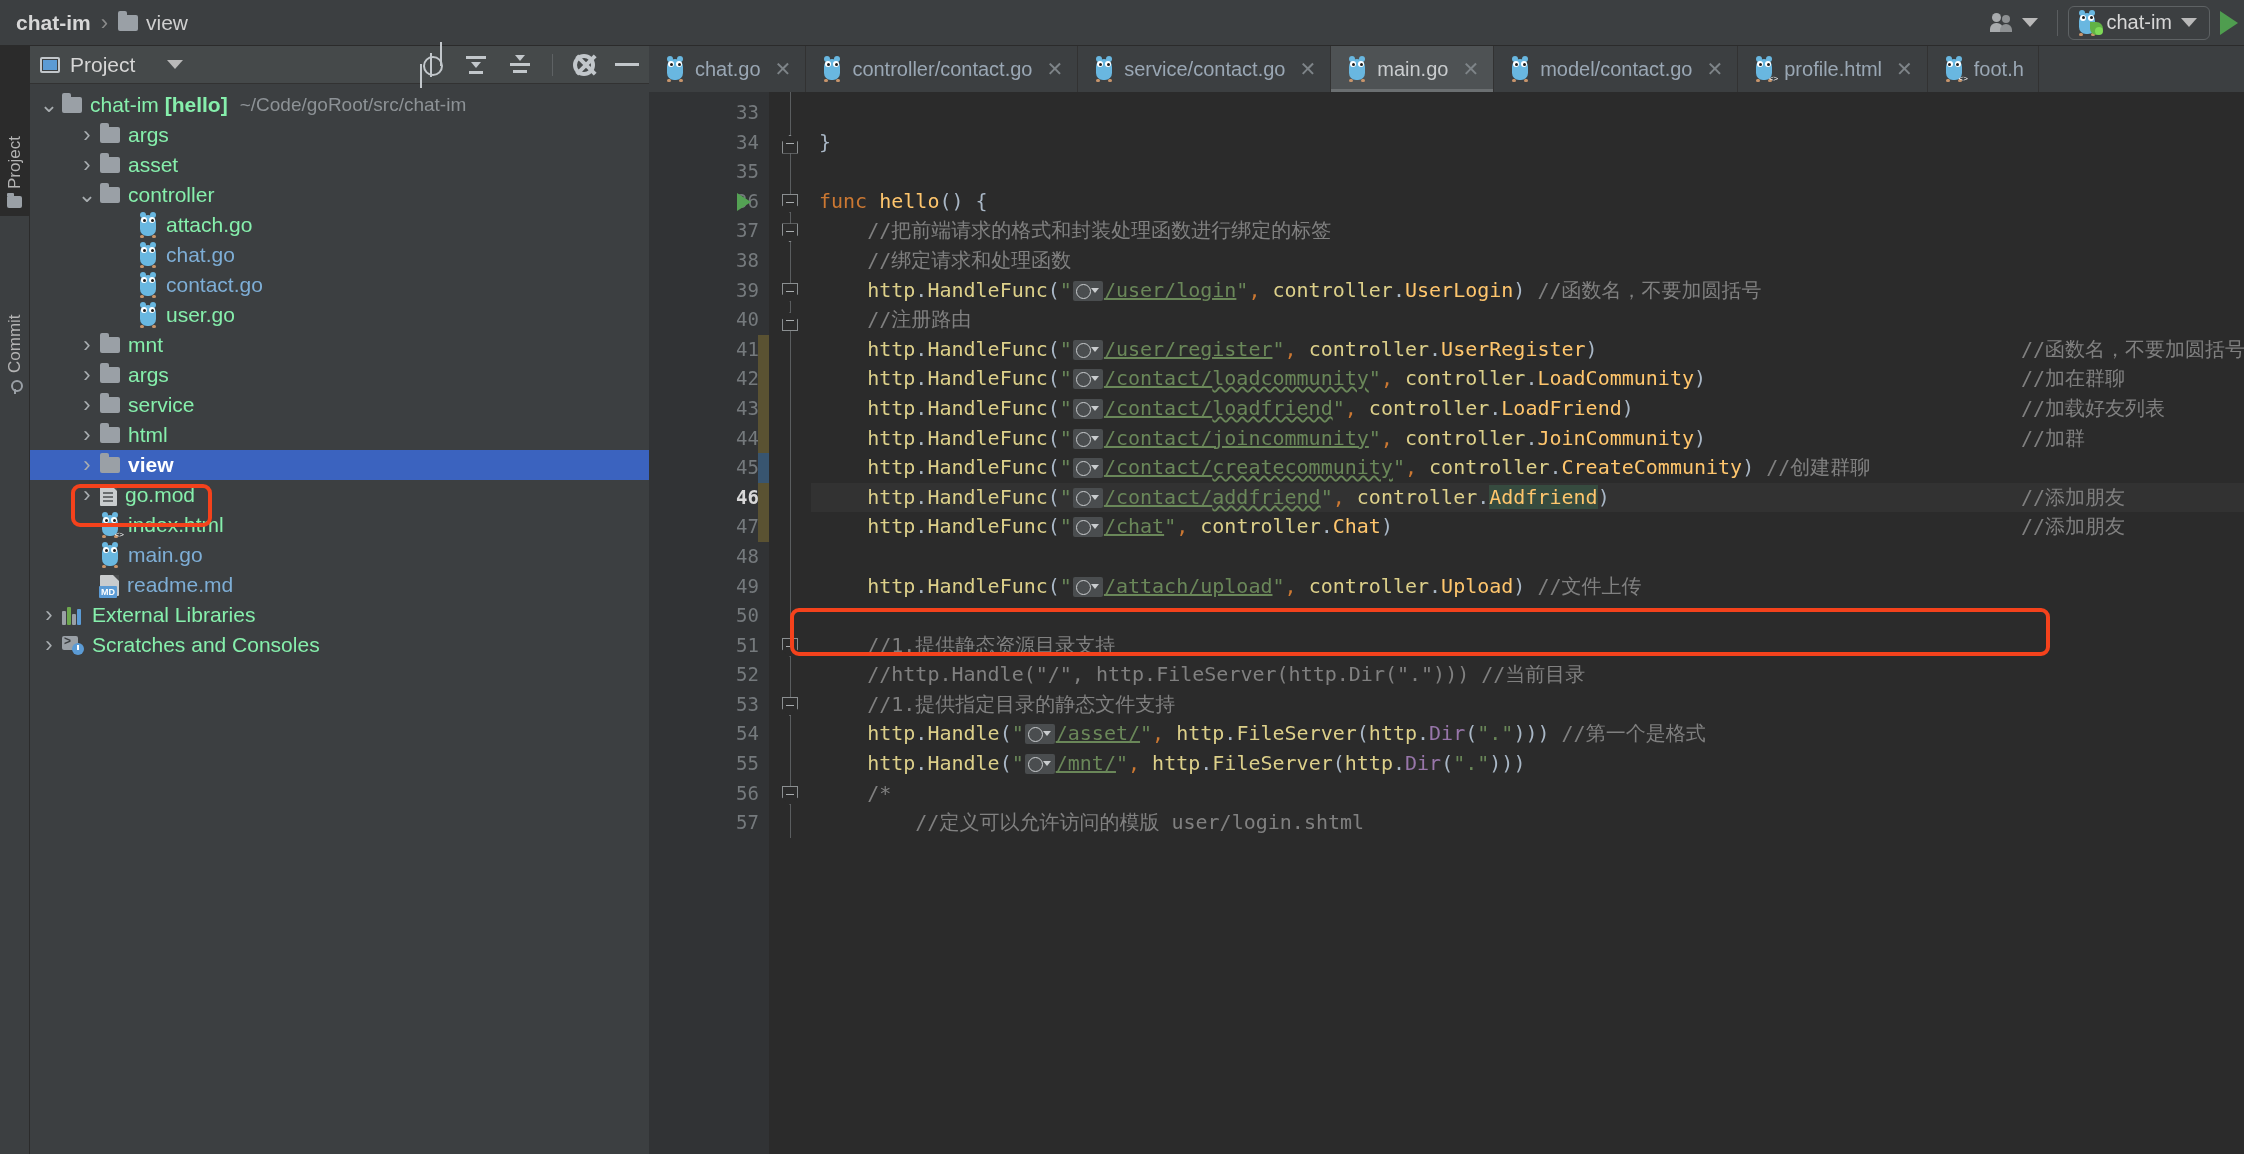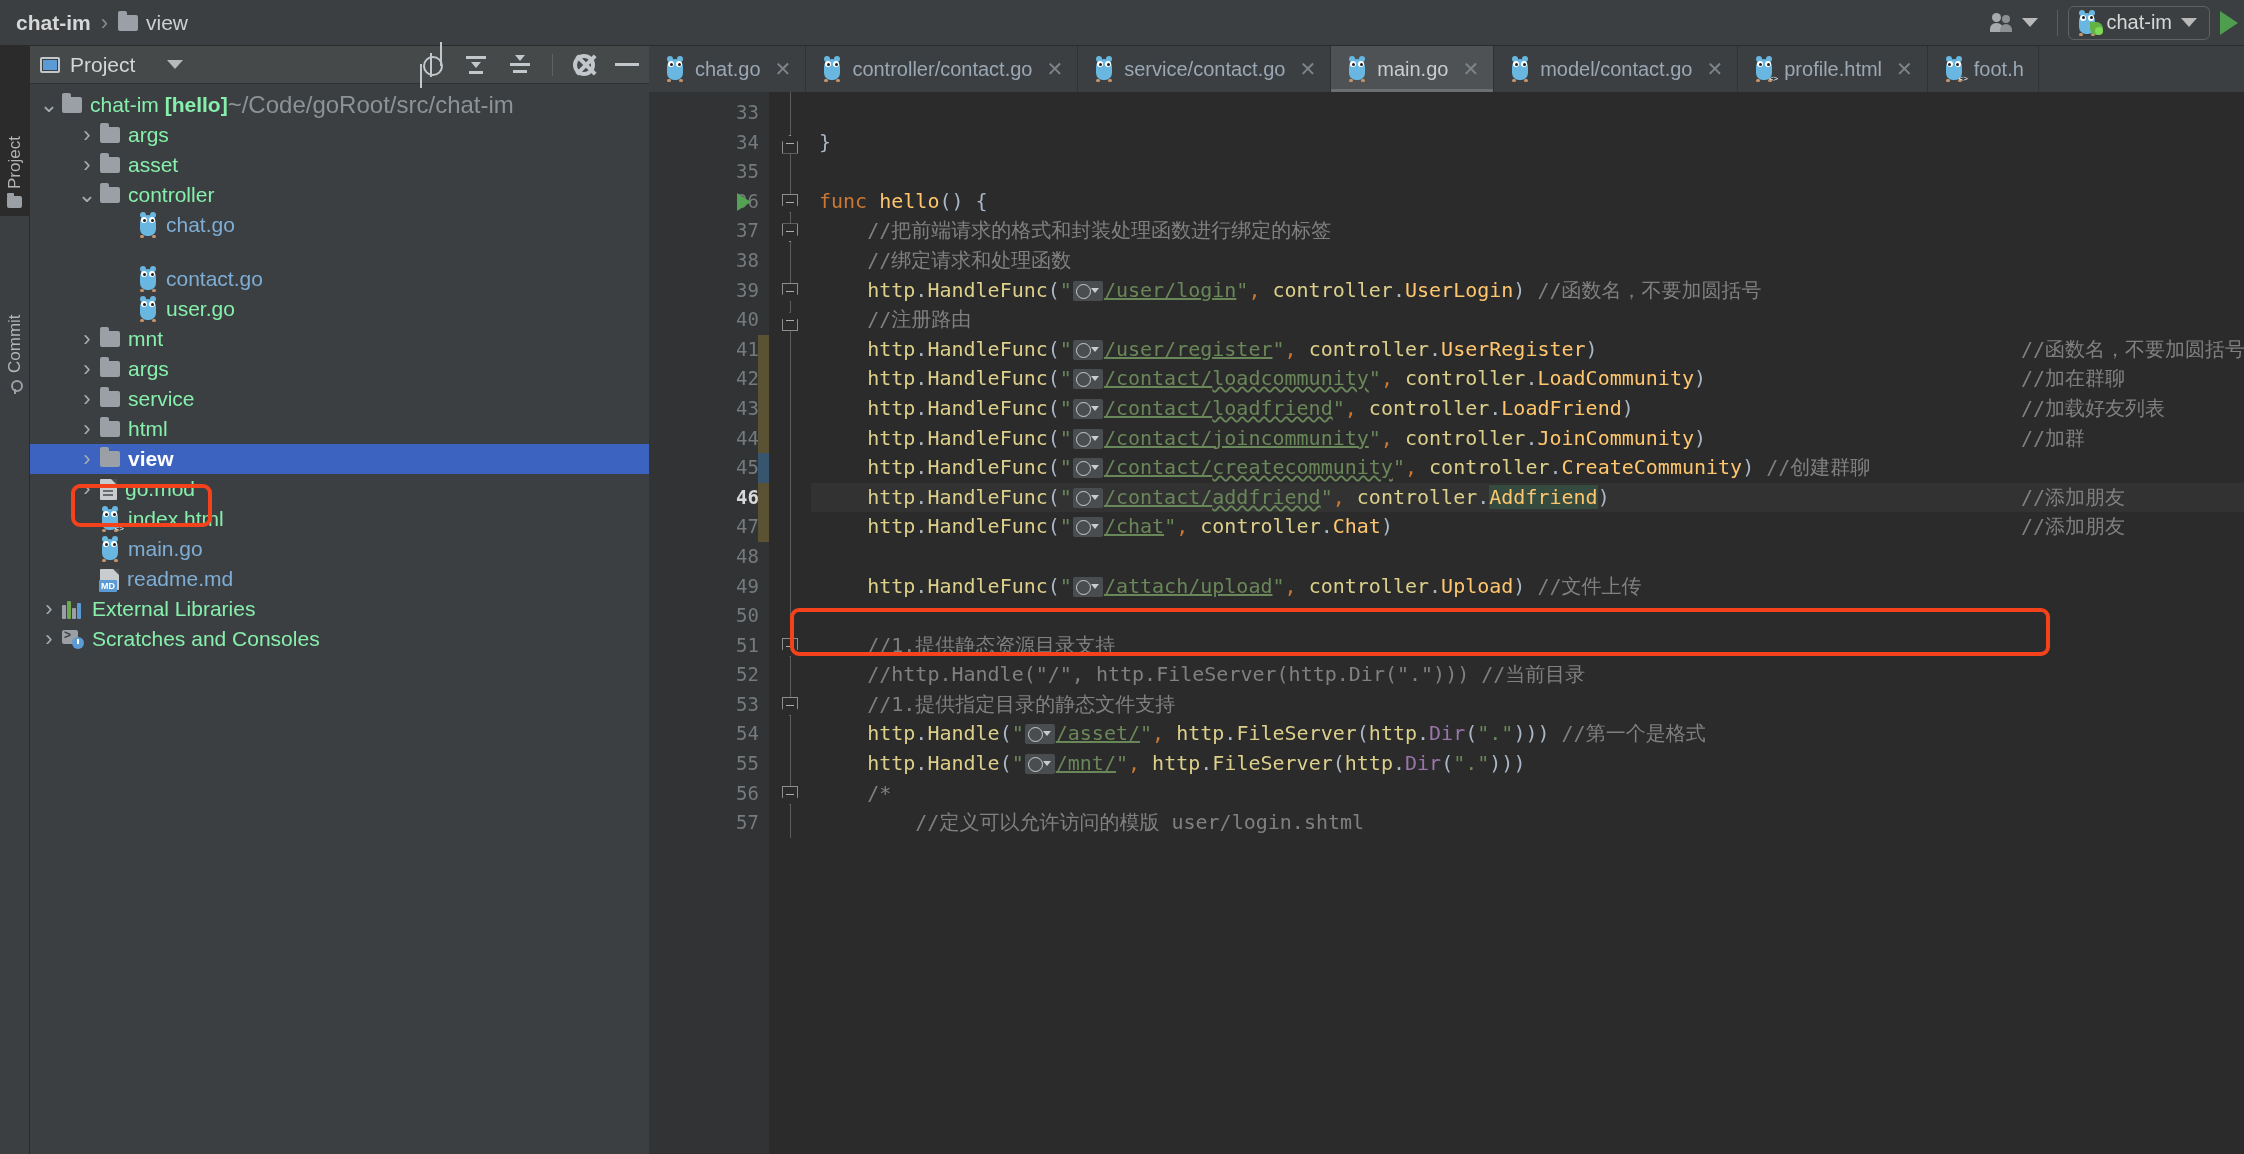--- a/index.html
+++ b/index.html
@@ -211,21 +211,21 @@
   .tree-row.selected { background: #3b63bf; }
   .chev {
     width: 26px; flex: 0 0 26px; display: flex; align-items: center; justify-content: center;
     color: #a8adb0; font-size: 17px;
   }
   .chev.none { color: transparent; }
   .tree-label { padding-left: 8px; }
   .tree-label.blue { color: #7eaed6; }
   .tree-label.white { color: #86efac; }
   .tree-label.selected { color: #ffffff; font-weight: bold; }
-  .tree-path { color: #8d9296; font-size: 24px; padding-left: 0; }
+  .tree-path { color: #8d9296; font-size: 19px; padding-left: 12px; }
   .folder-ico {
     width: 20px; height: 16px; background: #9aa0a6; border-radius: 0 2px 2px 2px;
     position: relative; flex: 0 0 auto;
   }
   .folder-ico::before {
     content:""; position:absolute; left:0; top:-4px; width:9px; height:4px;
     background:#9aa0a6; border-radius:2px 2px 0 0;
   }
   .mod-ico {
     width: 17px; height: 21px; background: #c9ccce; border-radius: 1px; position: relative;
@@ -476,23 +476,36 @@
           <span class="chev none"></span>
           <span class="gopher">
             <span class="ear-l"></span>
             <span class="ear-r"></span>
             <span class="body"></span>
             <span class="eye-l"></span>
             <span class="eye-r"></span>
             <span class="foot-l"></span>
             <span class="foot-r"></span>
           </span>
+          <span class="tree-label white">attach.go</span>
+        </div>
+        <div class="tree-row" style="padding-left: 82px;">
+          <span class="chev none"></span>
+          <span class="gopher">
+            <span class="ear-l"></span>
+            <span class="ear-r"></span>
+            <span class="body"></span>
+            <span class="eye-l"></span>
+            <span class="eye-r"></span>
+            <span class="foot-l"></span>
+            <span class="foot-r"></span>
+          </span>
           <span class="tree-label blue">chat.go</span>
         </div>
-        <div class="tree-row" style="padding-left: 82px; margin-top: 24px;">
+        <div class="tree-row" style="padding-left: 82px;">
           <span class="chev none"></span>
           <span class="gopher">
             <span class="ear-l"></span>
             <span class="ear-r"></span>
             <span class="body"></span>
             <span class="eye-l"></span>
             <span class="eye-r"></span>
             <span class="foot-l"></span>
             <span class="foot-r"></span>
           </span>

